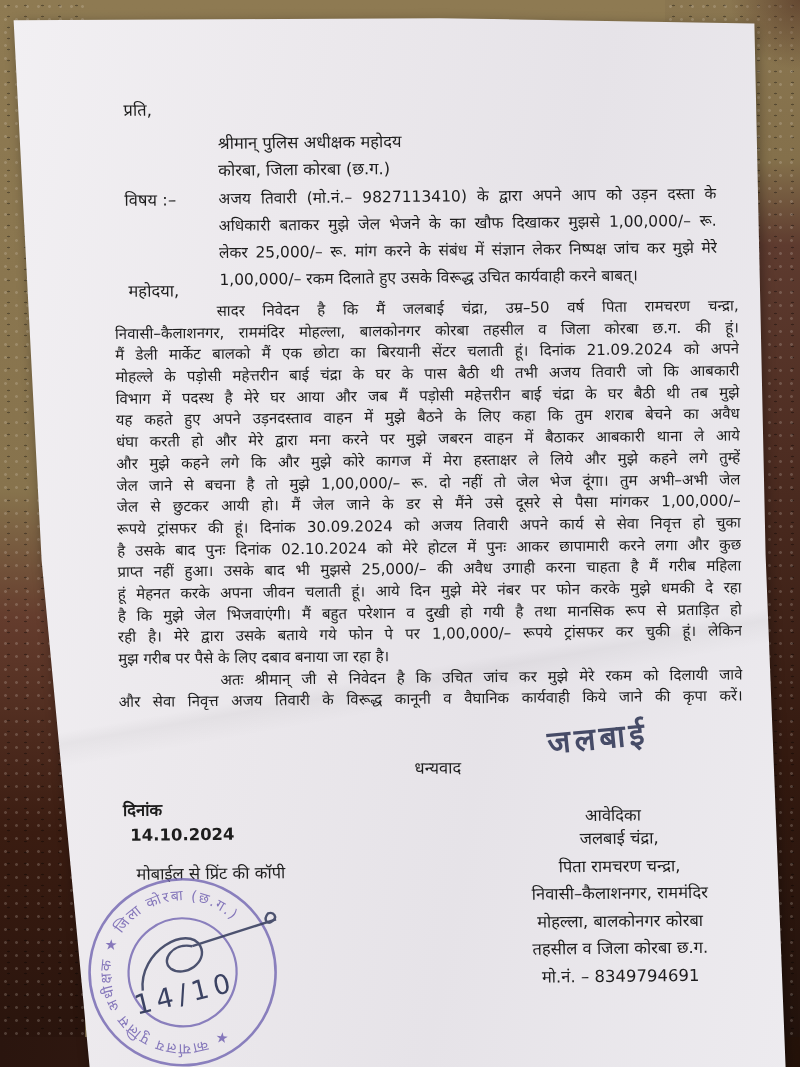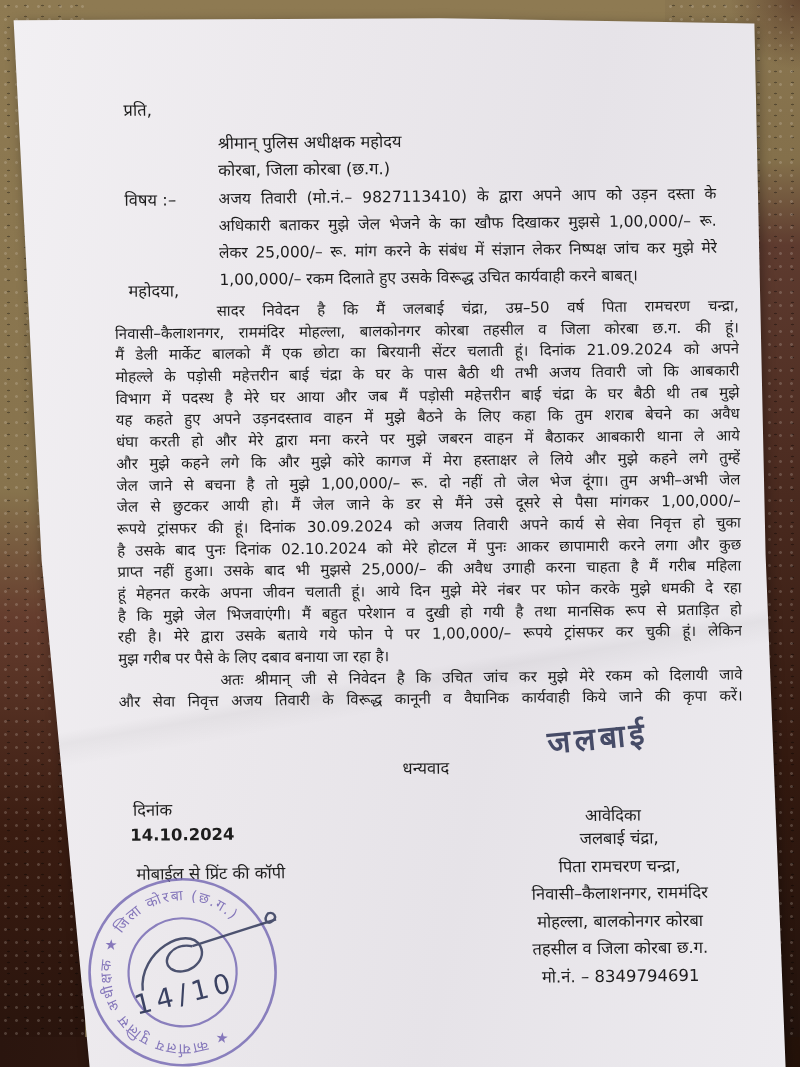--- a/index.html
+++ b/index.html
@@ -104,27 +104,27 @@
           <div>है उसके बाद पुनः दिनांक 02.10.2024 को मेरे होटल में पुनः आकर छापामारी करने लगा और कुछ</div>
           <div>प्राप्त नहीं हुआ। उसके बाद भी मुझसे 25,000/– की अवैध उगाही करना चाहता है मैं गरीब महिला</div>
           <div>हूं मेहनत करके अपना जीवन चलाती हूं। आये दिन मुझे मेरे नंबर पर फोन करके मुझे धमकी दे रहा</div>
           <div>है कि मुझे जेल भिजवाएंगी। मैं बहुत परेशान व दुखी हो गयी है तथा मानसिक रूप से प्रताड़ित हो</div>
           <div>रही है। मेरे द्वारा उसके बताये गये फोन पे पर 1,00,000/– रूपये ट्रांसफर कर चुकी हूं। लेकिन</div>
           <div class="nojust">मुझ गरीब पर पैसे के लिए दबाव बनाया जा रहा है।</div>
           <div class="indent">अतः श्रीमान् जी से निवेदन है कि उचित जांच कर मुझे मेरे रकम को दिलायी जावे</div>
           <div>और सेवा निवृत्त अजय तिवारी के विरूद्ध कानूनी व वैघानिक कार्यवाही किये जाने की कृपा करें।</div>
         </div>
 
-        <div class="abs t16" style="left:400px;top:756px;">धन्यवाद</div>
+        <div class="abs t16" style="left:412px;top:756px;">धन्यवाद</div>
 
         <div class="abs signature">जलबाई</div>
 
         <div class="abs t16" style="left:582px;top:805px;">आवेदिका</div>
 
-        <div class="abs t16" style="left:130px;top:795px;">दिनांक</div>
+        <div class="abs t16" style="left:120px;top:795px;font-weight:bold;">दिनांक</div>
         <div class="abs t16 datebold" style="left:127px;top:823px;">14.10.2024</div>
 
         <div class="abs t16" style="left:133px;top:859px;">मोबाईल से प्रिंट की कॉपी</div>
 
         <div class="abs sender">
           <div>जलबाई चंद्रा,</div>
           <div>पिता रामचरण चन्द्रा,</div>
           <div>निवासी–कैलाशनगर, राममंदिर</div>
           <div>मोहल्ला, बालकोनगर कोरबा</div>
           <div>तहसील व जिला कोरबा छ.ग.</div>

